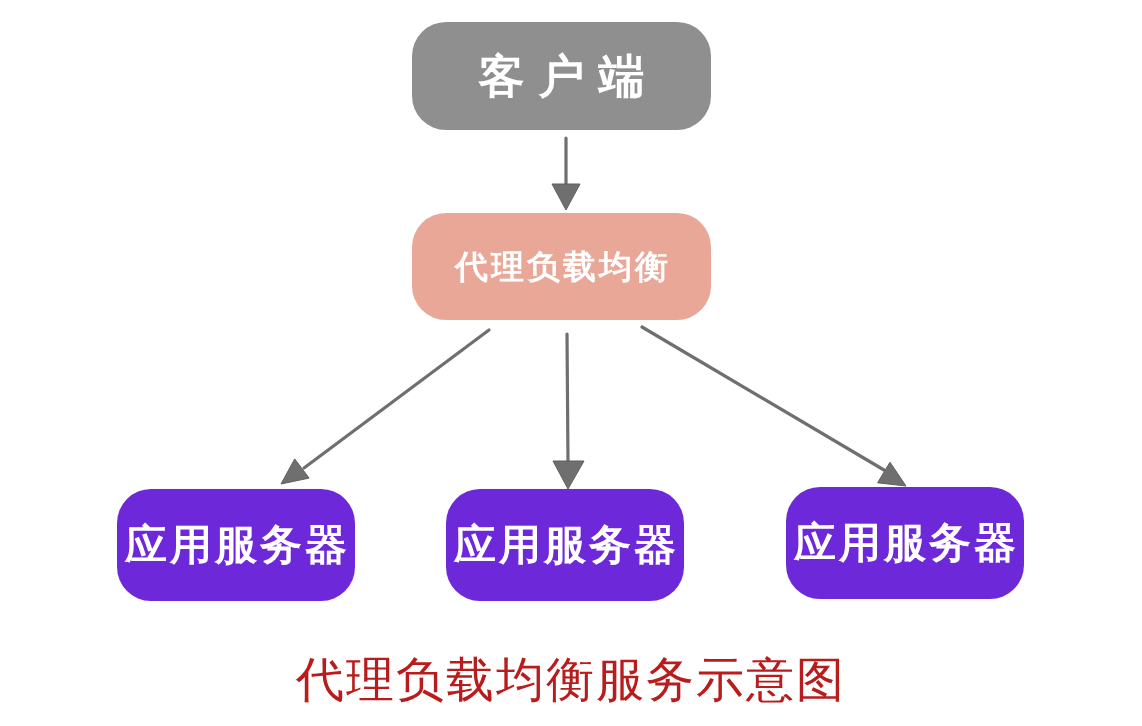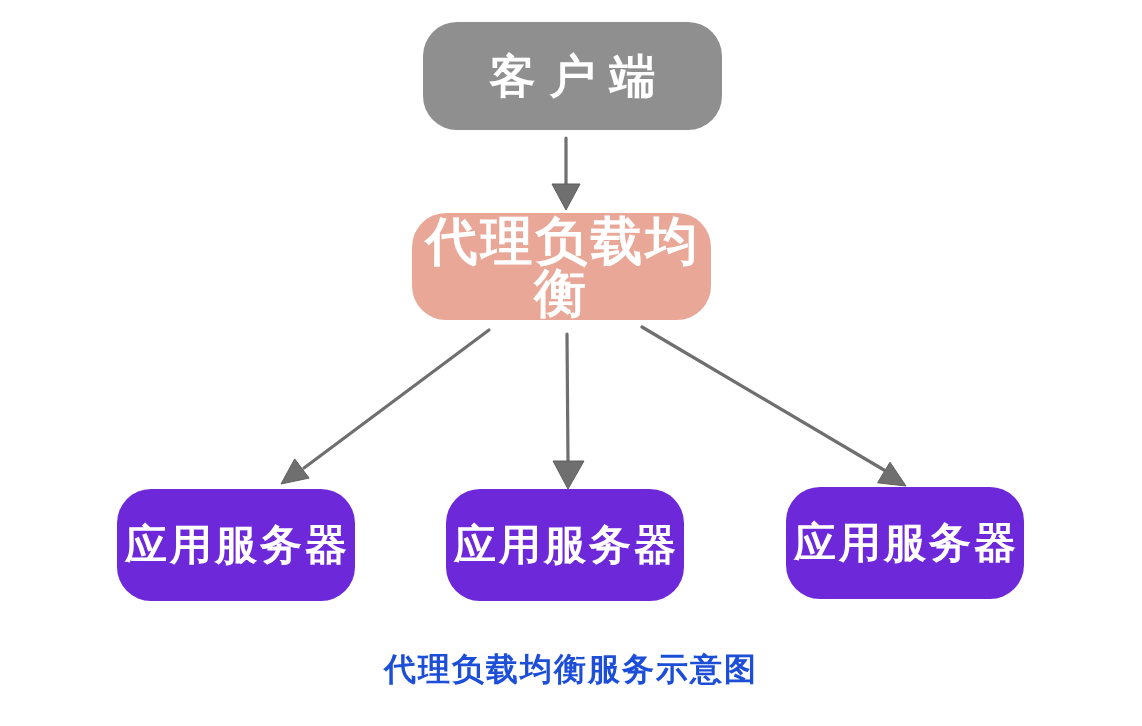--- a/index.html
+++ b/index.html
@@ -47,30 +47,29 @@
     left: 412px;
     top: 22px;
     width: 299px;
     height: 108px;
     background: #8f8f8f;
     border-radius: 34px;
     font-size: 46px;
     font-weight: bold;
     letter-spacing: 14px;
     text-indent: 14px; 
-    margin-left: 11px;
   }
   .node-proxy {
     left: 412px;
     top: 213px;
     width: 299px;
     height: 107px;
     background: #e9a798;
     border-radius: 34px;
-    font-size: 52px;
+    font-size: 33px;
     font-weight: bold;
     letter-spacing: 3px;
     text-indent: 3px;
   }
   .node-server {
     width: 238px;
     height: 112px;
     background: #6d28d9;
     border-radius: 34px;
     font-size: 42px;
@@ -80,24 +79,24 @@
   }
   .node-server-1 { left: 117px; top: 489px; }
   .node-server-2 { left: 446px; top: 489px; }
   .node-server-3 { left: 786px; top: 487px; }
   .caption {
     position: absolute;
     left: 0;
     top: 648px;
     width: 100%;
     text-align: center;
-    font-size: 32px;
-    font-weight: bold;
+    font-size: 48px;
+    font-weight: normal;
     letter-spacing: 2px;
-    color: #1d4ed8;
+    color: #b91c1c;
     user-select: none;
   }
 </style>
 </head>
 <body>
 
 <div class="canvas">
 
   <svg class="edges-svg" viewBox="0 0 1142 726" xmlns="http://www.w3.org/2000/svg">
 

